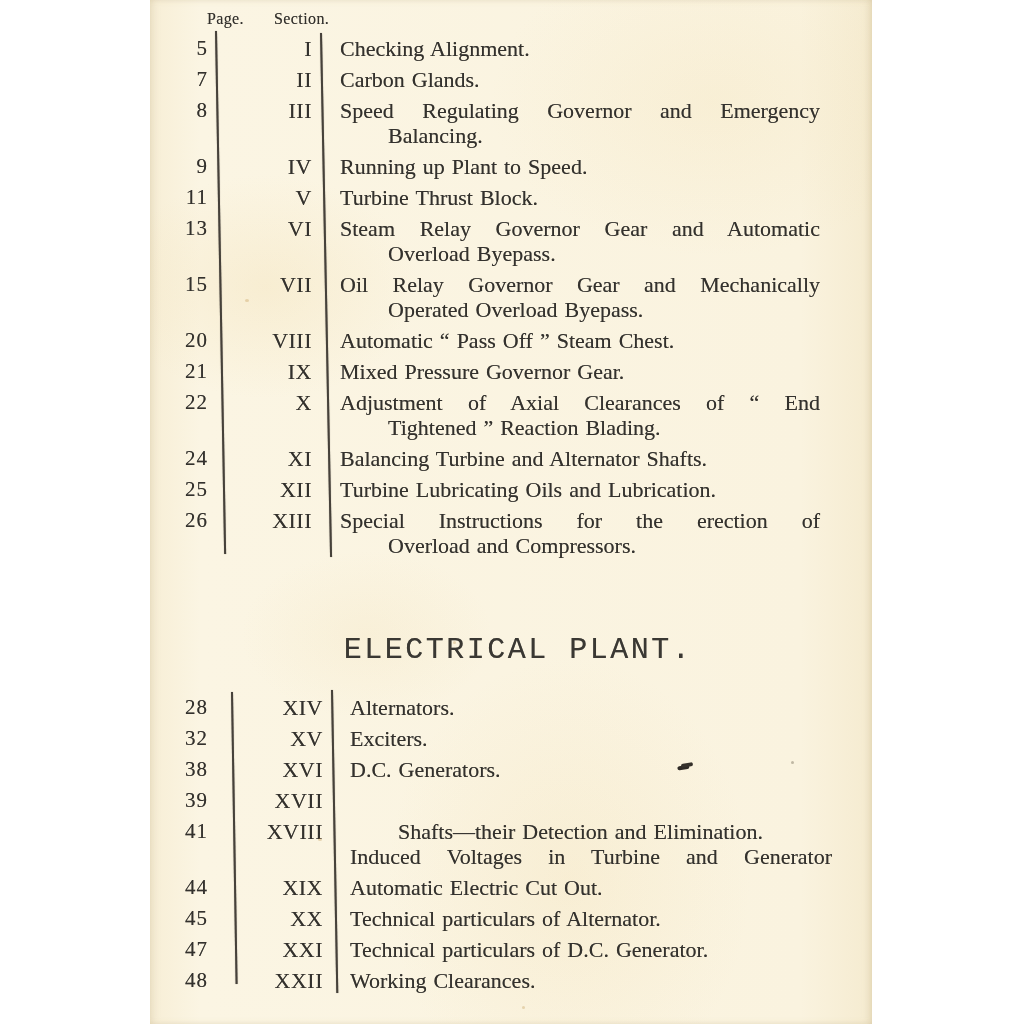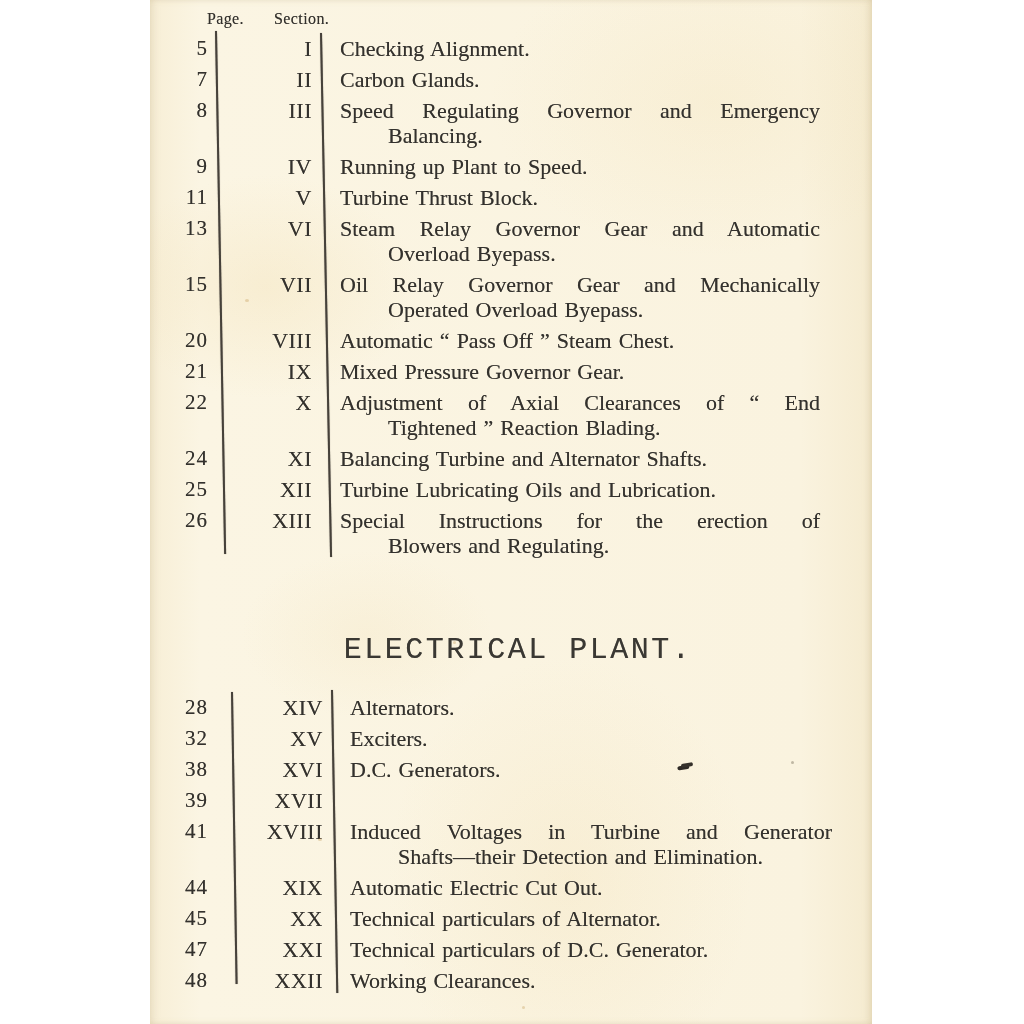--- a/index.html
+++ b/index.html
@@ -183,21 +183,21 @@
     <span class="cell-section ink">XII</span>
     <span class="cell-title">
           <div class="entry-line ink">Turbine Lubricating Oils and Lubrication.</div>
         </span>
   </div>
       <div class="toc-row">
     <span class="cell-page ink">26</span>
     <span class="cell-section ink">XIII</span>
     <span class="cell-title">
           <div class="entry-line ink justified">Special Instructions for the erection of</div>
-          <div class="entry-line ink continuation">Blowers and Regulating.</div>
+          <div class="entry-line ink continuation">Overload and Compressors.</div>
         </span>
   </div>
     </div>
 
   <div class="mid-heading ink">ELECTRICAL PLANT.</div>
 
   <div class="toc-block" id="toc-lower">
       <div class="toc-row">
     <span class="cell-page ink">28</span>
     <span class="cell-section ink">XIV</span>
@@ -220,22 +220,22 @@
         </span>
   </div>
       <div class="toc-row">
     <span class="cell-page ink">39</span>
     <span class="cell-section ink">XVII</span>
   </div>
       <div class="toc-row">
     <span class="cell-page ink">41</span>
     <span class="cell-section ink">XVIII</span>
     <span class="cell-title">
+          <div class="entry-line ink continuation">Shafts—their Detection and Elimination.</div>
           <div class="entry-line ink justified">Induced Voltages in Turbine and Generator</div>
-          <div class="entry-line ink continuation">Shafts—their Detection and Elimination.</div>
         </span>
   </div>
       <div class="toc-row">
     <span class="cell-page ink">44</span>
     <span class="cell-section ink">XIX</span>
     <span class="cell-title">
           <div class="entry-line ink">Automatic Electric Cut Out.</div>
         </span>
   </div>
       <div class="toc-row">

